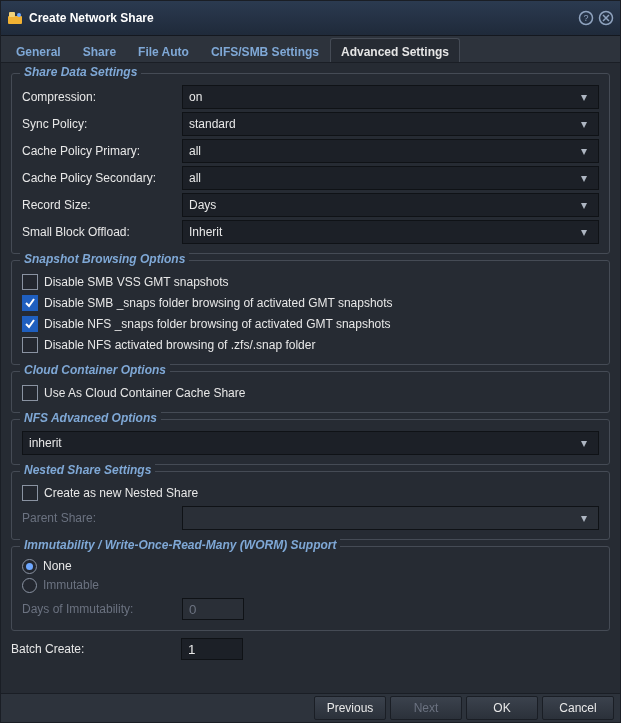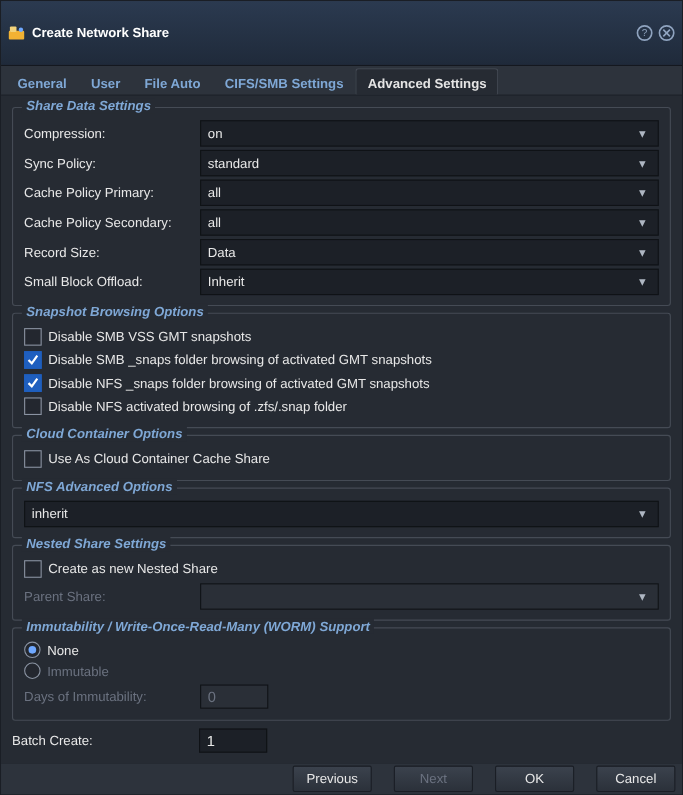--- a/index.html
+++ b/index.html
@@ -1,18 +1,18 @@
 <!DOCTYPE html>
 <html><head>
 <meta charset="utf-8">
 <style>
   html,body{margin:0;padding:0;background:#262b33;font-family:Arial,Helvetica,sans-serif;font-size:12px;color:#e8e8e8;}
   .window{width:621px;height:723px;background:#2d333c;border:1px solid #1a1e25;box-sizing:border-box;display:flex;flex-direction:column;}
   
-  .titlebar{height:26px;background:linear-gradient(to bottom,#2b3a50 0%,#1f2a3a 100%);display:flex;align-items:center;padding:16px 6px;border-bottom:1px solid #14181f;}
+  .titlebar{height:26px;background:linear-gradient(to bottom,#2b3a50 0%,#1f2a3a 100%);display:flex;align-items:center;padding:4px 6px;border-bottom:1px solid #14181f;}
   .titlebar .icon{width:16px;height:16px;margin-right:6px;}
   .titlebar .title{font-weight:bold;color:#ffffff;flex:1;}
   .titlebar .tbtn{width:16px;height:16px;margin-left:4px;color:#8fa3bf;cursor:pointer;}
   
   .tabs{display:flex;height:26px;background:#2d333c;border-bottom:1px solid #1a1e25;padding:0 4px;}
   .tab{padding:6px 10px 4px;color:#7fa8d6;cursor:pointer;border:1px solid transparent;border-bottom:none;margin-top:2px;font-weight:bold;}
   .tab.active{background:#262b33;border-color:#454b55;color:#e5e5e5;font-weight:bold;border-radius:3px 3px 0 0;}
   
   .body{flex:1;overflow:auto;padding:4px 10px 4px 10px;background:#262b33;}
   
@@ -27,28 +27,28 @@
   .combo .chev{width:16px;text-align:center;color:#aeb6c2;}
   .combo.disabled{background:#2a2f37;color:#6b7280;cursor:default;}
   
   .chkrow{display:flex;align-items:center;margin:5px 0;}
   .chk{width:14px;height:14px;border:1px solid #8a93a2;background:#23272f;margin-right:6px;display:inline-flex;align-items:center;justify-content:center;cursor:pointer;}
   .chk.checked{background:#1f5fbf;border-color:#1f5fbf;}
   .chk.checked svg{display:block;} .chk svg{display:none;}
   .chklabel{color:#e8e8e8;}
   .chklabel.disabled{color:#6b7280;}
   
-  .radiorow{display:flex;align-items:center;margin:4px 0;}
+  .radiorow{display:flex;align-items:flex-start;margin:4px 0;}
   .radio{width:13px;height:13px;border:1px solid #8a93a2;background:#23272f;border-radius:50%;margin-right:6px;display:inline-flex;align-items:center;justify-content:center;cursor:pointer;}
   .radio.checked::after{content:'';width:7px;height:7px;border-radius:50%;background:#6fa8ff;}
   
   .numinput{width:48px;height:20px;background:#1c2027;border:1px solid #0f1216;color:#e8e8e8;padding:0 6px;}
   .numinput.disabled{color:#6b7280;background:#2a2f37;}
   
-  .footer{height:28px;background:#2d333c;border-top:1px solid #1a1e25;display:flex;justify-content:flex-end;align-items:center;padding:0 6px;gap:20px;}
+  .footer{height:28px;background:#2d333c;border-top:1px solid #1a1e25;display:flex;justify-content:flex-end;align-items:center;padding:0 6px;gap:4px;}
   .btn{min-width:70px;height:22px;background:linear-gradient(to bottom,#3b424d 0%,#2b313a 100%);border:1px solid #1a1e25;color:#e8e8e8;display:inline-flex;align-items:center;justify-content:center;cursor:pointer;border-radius:2px;}
   .btn.disabled{color:#6b7280;cursor:default;}
   
   .standalone{margin:6px 0;}
 </style>
 </head>
 <body>
 
 <div class="window">
 
@@ -66,21 +66,21 @@
           <text x="8" y="11" text-anchor="middle" font-size="9" fill="#8fa3bf" font-family="Arial">?</text>
         </svg></span>
     <span class="tbtn"><svg viewBox="0 0 16 16" width="16" height="16">
           <circle cx="8" cy="8" r="6.5" fill="none" stroke="#8fa3bf" stroke-width="1.5"></circle>
           <path d="M5 5 L11 11 M11 5 L5 11" stroke="#8fa3bf" stroke-width="1.5"></path>
         </svg></span>
   </div>
 
   <div class="tabs">
     <div class="tab">General</div>
-    <div class="tab">User</div>
+    <div class="tab">Share</div>
     <div class="tab">File Auto</div>
     <div class="tab">CIFS/SMB Settings</div>
     <div class="tab active">Advanced Settings</div>
   </div>
 
   <div class="body">
 
     <div class="group">
       <span class="legend">Share Data Settings</span>
 
@@ -121,21 +121,21 @@
               <span class="val">all</span>
               <span class="chev">▾</span>
             </div>
           </div>
         </div>
 
       <div class="row">
           <span class="lab">Record Size:</span>
         <div class="ctl">
             <div class="combo">
-              <span class="val">Data</span>
+              <span class="val">Days</span>
               <span class="chev">▾</span>
             </div>
           </div>
         </div>
 
       <div class="row">
           <span class="lab">Small Block Offload:</span>
         <div class="ctl">
             <div class="combo">
               <span class="val">Inherit</span>

